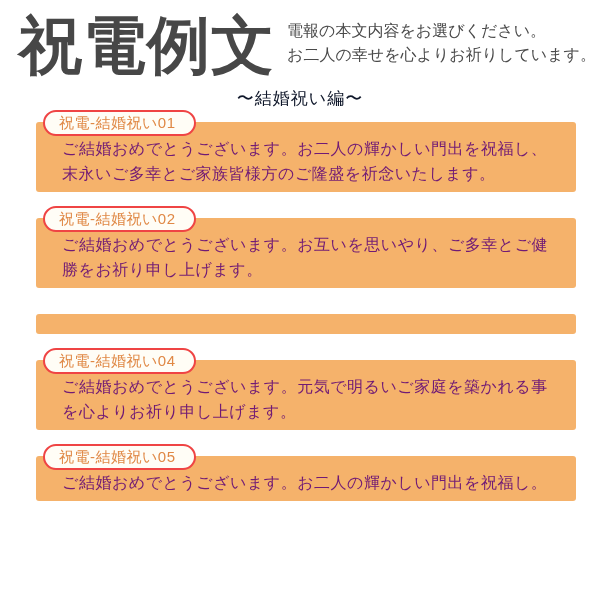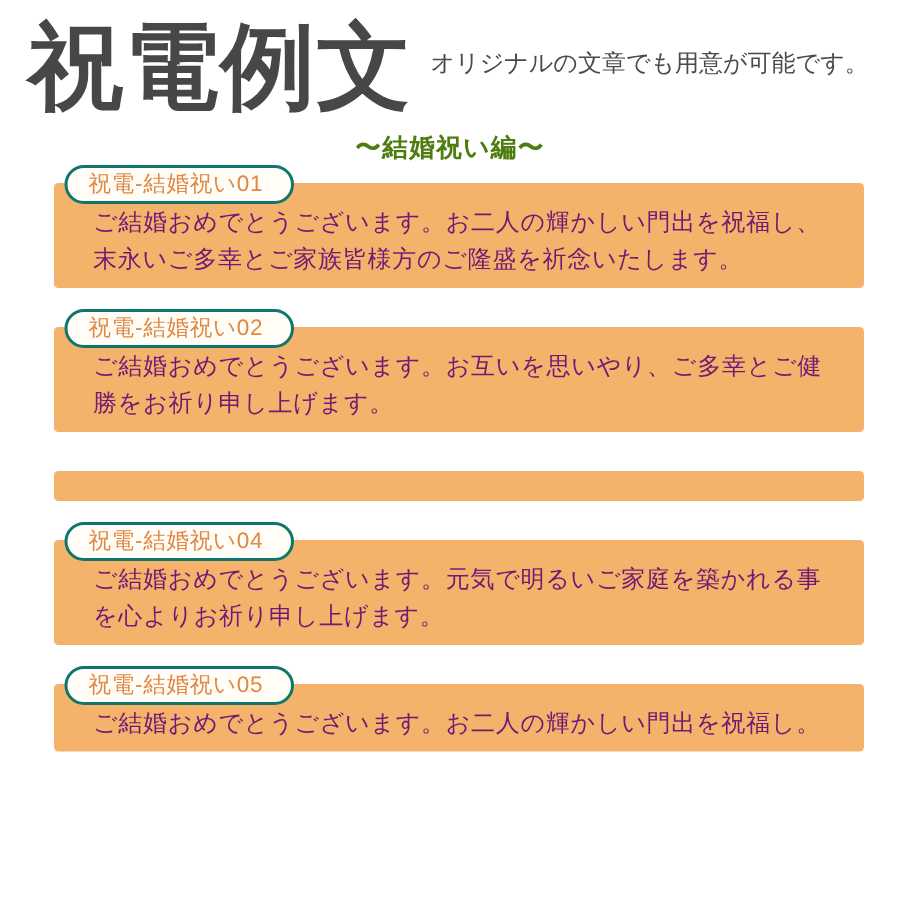--- a/index.html
+++ b/index.html
@@ -25,44 +25,44 @@
   .subtitle {
     font-size: 16px;
     color: #4a4a4a;
     line-height: 1.5;
     margin-left: 12px;
     margin-bottom: 5px;
     white-space: nowrap;
   }
   .section-heading {
     text-align: center;
-    color: #4d7c0f;
+    color: #0f172a;
     font-size: 17px;
-    font-weight: bold;
+    font-weight: normal;
     margin-top: 5px;
     letter-spacing: 1px;
   }
   .cards {
     width: 540px;
     margin-left: 36px;
     margin-top: 12px;
   }
   .card {
     position: relative;
     background: #f5b26b;
     border-radius: 3px;
     padding: 14px 24px 6px 26px;
     margin-bottom: 26px;
   }
   .card-label {
     position: absolute;
     top: -12px;
     left: 7px;
     background: #fffdf6;
-    border: 2px solid #0f766e;
+    border: 2px solid #ef4444;
     border-radius: 14px;
     height: 26px;
     line-height: 22px;
     padding: 0 18px 0 14px;
     color: #e08845;
     font-size: 15px;
     letter-spacing: 0.5px;
     white-space: nowrap;
   }
   .card-text {
@@ -72,21 +72,22 @@
     letter-spacing: 0.5px;
     overflow-wrap: break-word;
   }
 </style>
 </head>
 <body>
 
 <div class="header">
   <div class="page-title">祝電例文</div>
   <div class="subtitle">
-    <div>オリジナルの文章でも用意が可能です。</div>
+    <div>電報の本文内容をお選びください。</div>
+    <div>お二人の幸せを心よりお祈りしています。</div>
   </div>
 </div>
 
 <div class="section-heading">〜結婚祝い編〜</div>
 
 <div class="cards">
 
   <div class="card">
     <div class="card-label">祝電-結婚祝い01</div>
     <div class="card-text">ご結婚おめでとうございます。お二人の輝かしい門出を祝福し、末永いご多幸とご家族皆様方のご隆盛を祈念いたします。</div>

